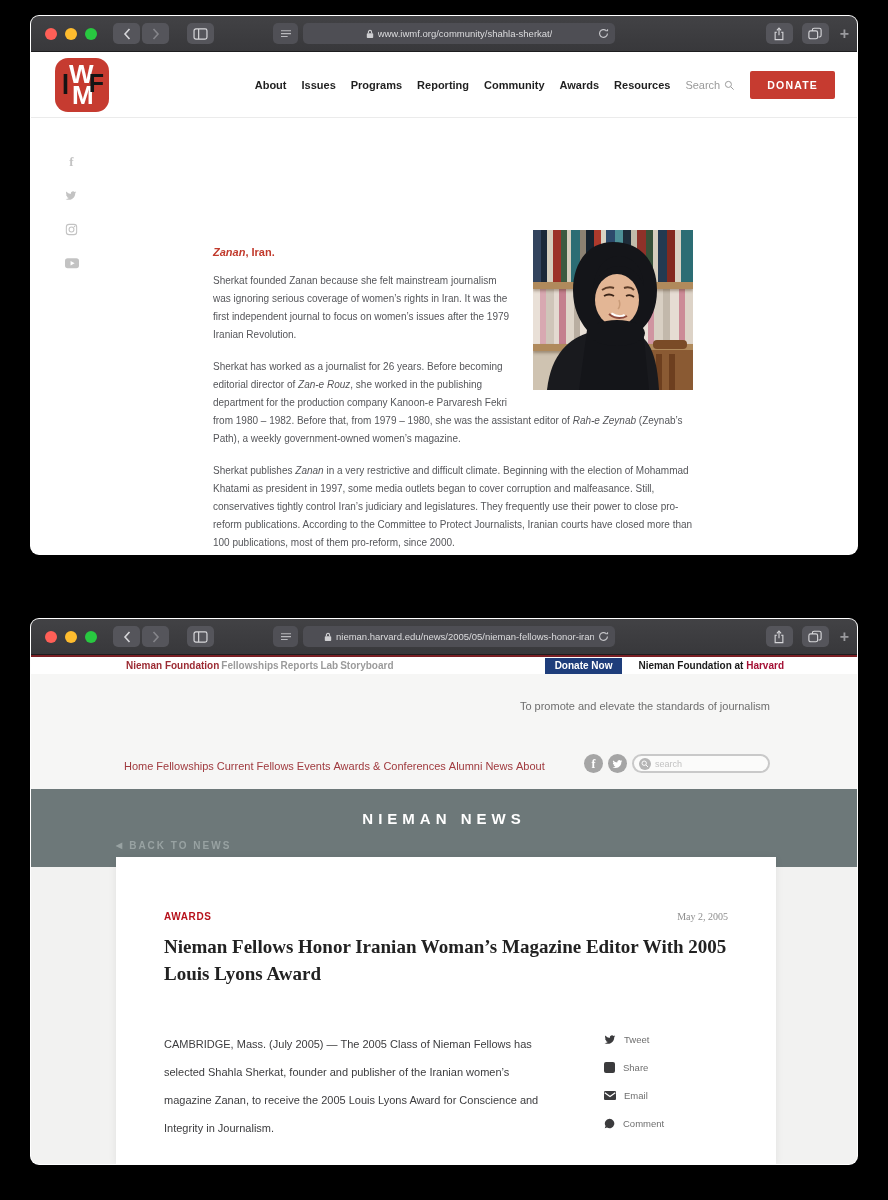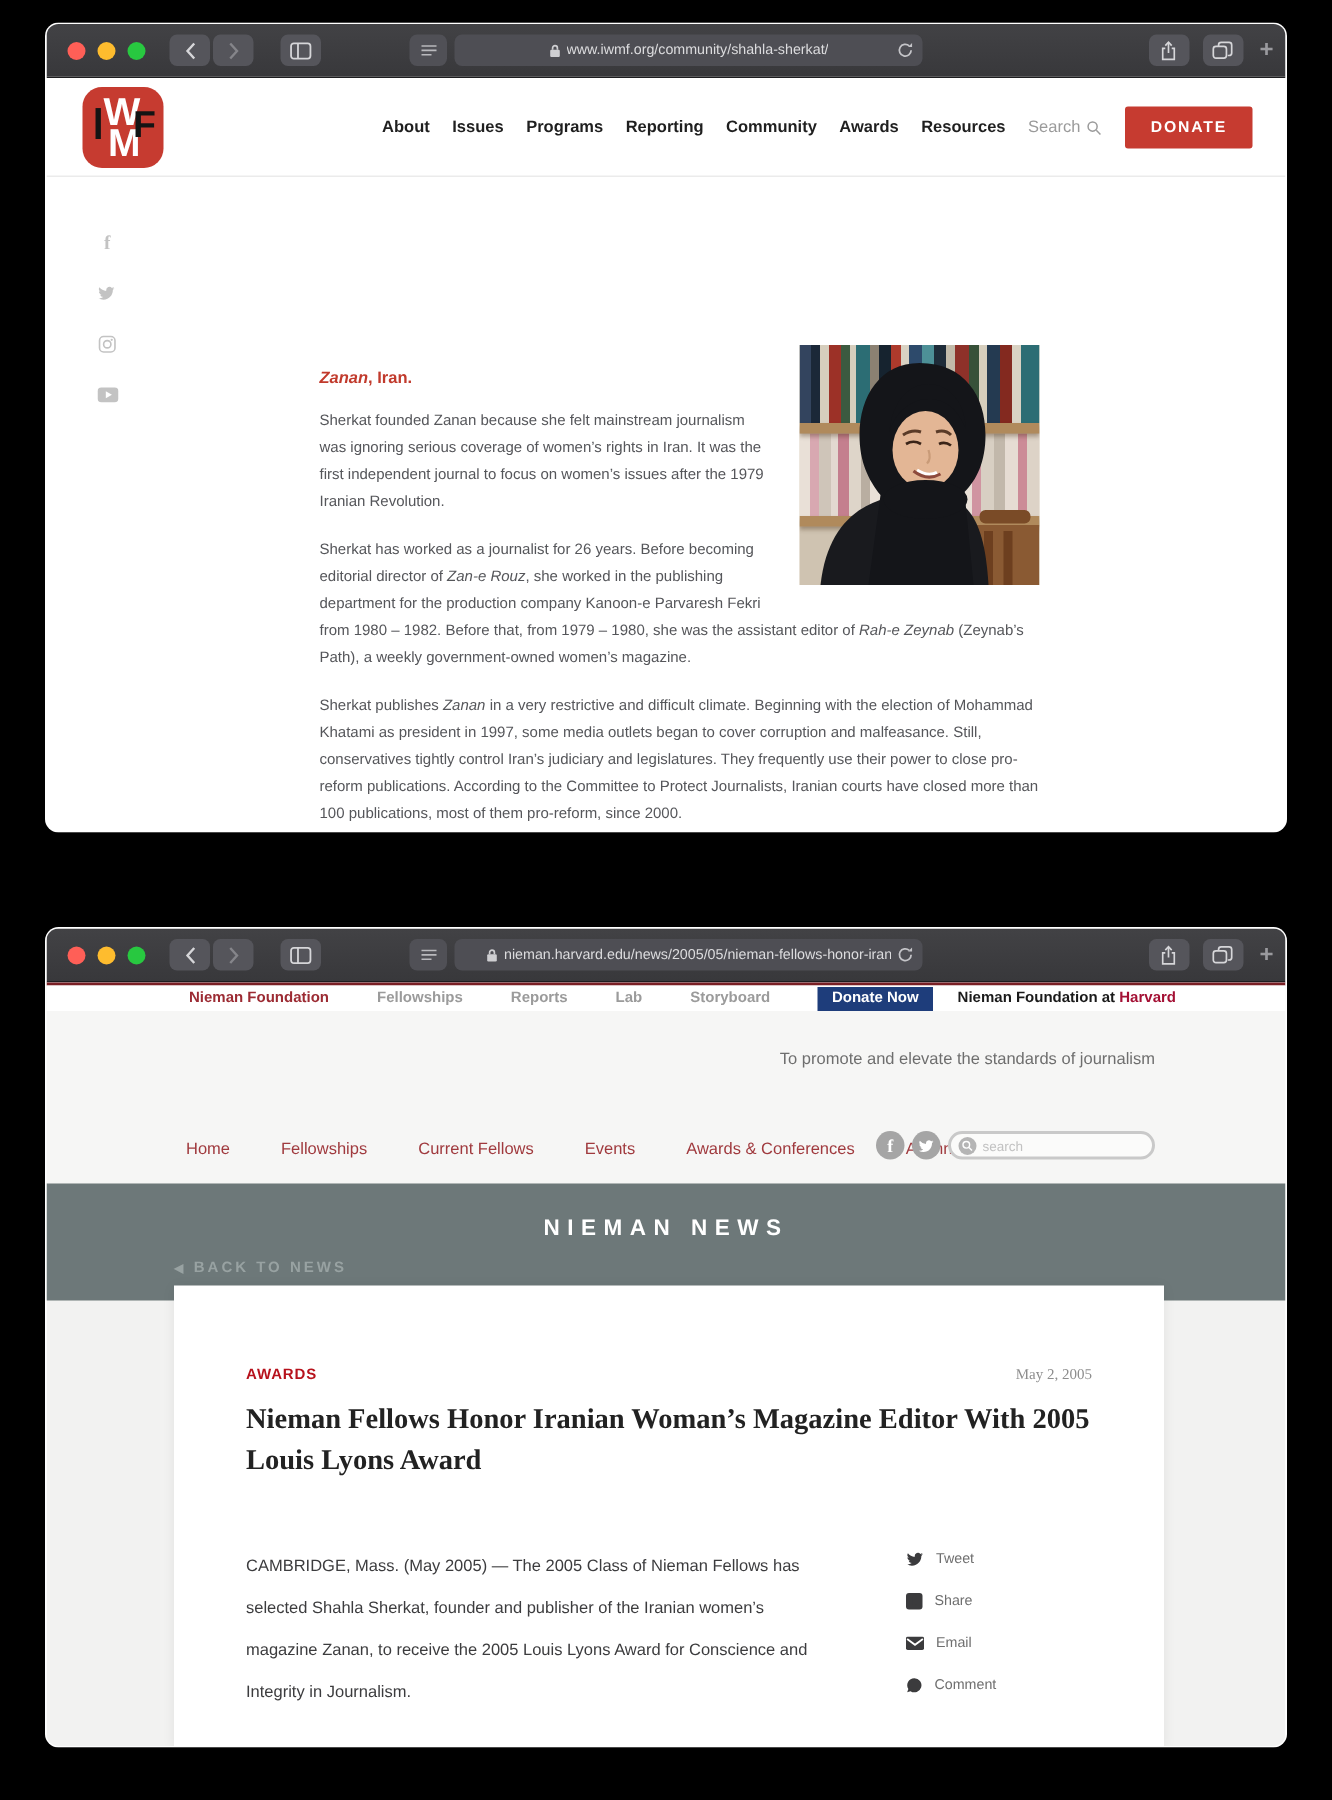--- a/index.html
+++ b/index.html
@@ -73,21 +73,21 @@
   .util-item.active { color:#9c2b33; }
   .util-right { position:absolute; right:73px; top:0; height:17px; display:flex; align-items:center; gap:16px; }
   .donate-now { background:#1e3d7b; color:#fff; font-size:10px; font-weight:bold; padding:2px 10px 3px; text-decoration:none; }
   .sitename { font-size:10px; font-weight:bold; color:#1a1a1a; }
   .sitename .hl { color:#a41034; }
   .nm-header { height:115px; background:#f6f6f5; position:relative; }
   .nm-logo { position:absolute; left:95px; top:13px; width:140px; height:48px; background:#9d2f35; color:#fff;
              display:flex; align-items:center; justify-content:center; font-family:"Liberation Serif",serif;
              font-weight:bold; font-size:29px; letter-spacing:0.5px; }
   .nm-motto { position:absolute; right:87px; top:26px; font-size:11px; color:#6e6e6e; }
-  .nm-nav { position:absolute; left:93px; top:86px; display:flex; gap:34px;align-items:flex-end; }
+  .nm-nav { position:absolute; left:93px; top:86px; display:flex; gap:3px;align-items:flex-end; }
   .nm-nav-item { font-size:11px; color:#a03a3e; text-decoration:none; }
   .nm-social { position:absolute; right:87px; top:80px; display:flex; align-items:center; gap:5px; }
   .circ { width:19px; height:19px; border-radius:50%; background:#a5a5a5; color:#fff; display:flex; align-items:center; justify-content:center; }
   .circ .fletter { font:bold 12px "Liberation Serif",serif; line-height:1; }
   .search-pill { width:138px; height:19px; border:2px solid #c9c9c9; border-radius:11px; background:#fbfbfa;
                  display:flex; align-items:center; gap:4px; padding:0 5px; }
   .sp-icon { width:12px; height:12px; border-radius:50%; background:#b5b5b5; color:#fff; display:flex; align-items:center; justify-content:center; flex:none; }
   .search-pill input { border:none; outline:none; background:transparent; width:100%; font-size:9px; color:#777; }
   .search-pill input::placeholder { color:#c2c2c2; }
   .nm-band { height:78px; background:#6d7879; position:relative; }
@@ -358,21 +358,21 @@
             </g>
           </svg>
         </span>
       <span class="plus-btn">+</span>
     </div>
   </div>
 
   <div class="nm-body">
     <div class="nm-topline"></div>
     <div class="nm-utility">
-      <span id="nm-util-nav" style="display:flex;gap:32px;">
+      <span id="nm-util-nav" style="display:flex;gap:2px;">
           <span class="util-item active">Nieman Foundation</span>
           <span class="util-item">Fellowships</span>
           <span class="util-item">Reports</span>
           <span class="util-item">Lab</span>
           <span class="util-item">Storyboard</span>
         </span>
       <span class="util-right">
         <a class="donate-now">Donate Now</a>
         <span class="sitename"><span>Nieman Foundation at </span><span class="hl">Harvard</span></span>
       </span>
@@ -420,21 +420,21 @@
     </div>
 
     <div class="nm-card">
       <div class="card-meta">
         <span class="cat">AWARDS</span>
         <span class="date">May 2, 2005</span>
       </div>
       <h2 class="headline">Nieman Fellows Honor Iranian Woman’s Magazine Editor With 2005 Louis Lyons Award</h2>
       <div class="card-cols">
         <div class="body-col" id="nm-paragraphs">
-            <p class="nm-p">CAMBRIDGE, Mass. (May 2005) — The 2005 Class of Nieman Fellows has selected Shahla Sherkat, founder and publisher of the Iranian women’s magazine Zanan, to receive the 2005 Louis Lyons Award for Conscience and Integrity in Journalism.</p>
+            <p class="nm-p">CAMBRIDGE, Mass. (July 2005) — The 2005 Class of Nieman Fellows has selected Shahla Sherkat, founder and publisher of the Iranian women’s magazine Zanan, to receive the 2005 Louis Lyons Award for Conscience and Integrity in Journalism.</p>
           </div>
         <div class="share-col" id="nm-share">
             <div class="share-item">
               <span class="icon-wrap">
                 <svg width="12" height="11" viewBox="0 0 24 24" fill="currentColor">
                   <path d="M23.6 4.9c-.9.4-1.8.7-2.8.8 1-.6 1.8-1.6 2.1-2.7-.9.6-2 1-3.1 1.2a4.8 4.8 0 0 0-8.3 3.3c0 .4 0 .7.1 1.1A13.7 13.7 0 0 1 1.7 3.4a4.8 4.8 0 0 0 1.5 6.4c-.8 0-1.5-.2-2.2-.6v.1c0 2.3 1.7 4.3 3.9 4.7a4.8 4.8 0 0 1-2.2.1 4.8 4.8 0 0 0 4.5 3.3A9.7 9.7 0 0 1 .1 19.4a13.7 13.7 0 0 0 7.4 2.1c8.9 0 13.7-7.3 13.7-13.7v-.6c.9-.7 1.7-1.5 2.4-2.3z"></path>
                 </svg>
               </span>
               <span class="lbl">Tweet</span>
             </div>

